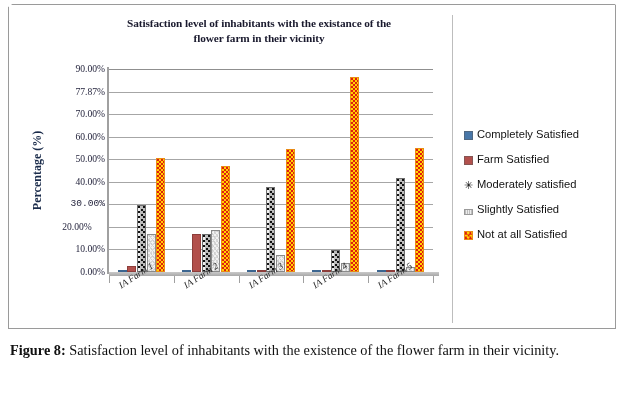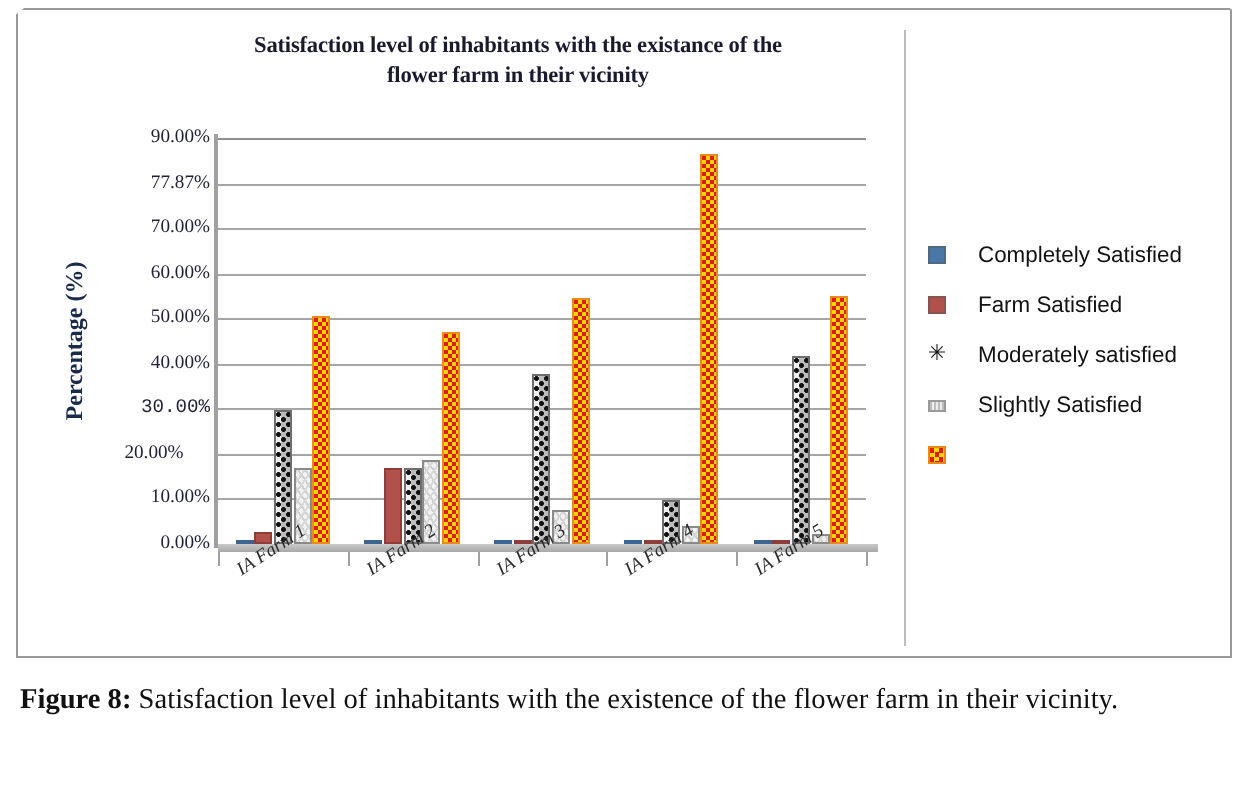--- a/index.html
+++ b/index.html
@@ -111,21 +111,21 @@
   }
 
   
   #legend-divider{
     position:absolute;left:443px;top:10px;width:1px;height:308px;background:#bdbdbd;
   }
   #legend{
     position:absolute;left:455px;top:110px;width:160px;
   }
   .legend-row{
-    display:flex;align-items:center;height:25px;gap:12px;
+    display:flex;align-items:flex-end;height:25px;
   }
   .legend-swatch{
     width:9px;height:9px;margin-right:4px;flex:0 0 auto;
     border:0.6px solid rgba(90,90,90,0.5);box-sizing:border-box;
   }
   .legend-swatch.s1{background:#4877a8;}
   .legend-swatch.s2{background:#b2504c;}
   .legend-swatch.s3{
     border:none;background:transparent;
     display:flex;align-items:center;justify-content:center;
@@ -258,20 +258,21 @@
         <div class="legend-row">
           <span class="legend-swatch s3">✳</span>
           <span class="legend-label">Moderately satisfied</span>
         </div>
         <div class="legend-row">
           <span class="legend-swatch s4"></span>
           <span class="legend-label">Slightly Satisfied</span>
         </div>
         <div class="legend-row">
           <span class="legend-swatch s5"></span>
+          <span class="legend-label">Not at all Satisfied</span>
         </div>
       </div>
 
   <div class="xtick" style="left: 100px;"></div>
       <div class="xlabel" style="left: 108px;">IA Farm 1</div>
       <div class="xtick" style="left: 164.8px;"></div>
       <div class="xlabel" style="left: 172.8px;">IA Farm 2</div>
       <div class="xtick" style="left: 229.6px;"></div>
       <div class="xlabel" style="left: 237.6px;">IA Farm 3</div>
       <div class="xtick" style="left: 294.4px;"></div>

